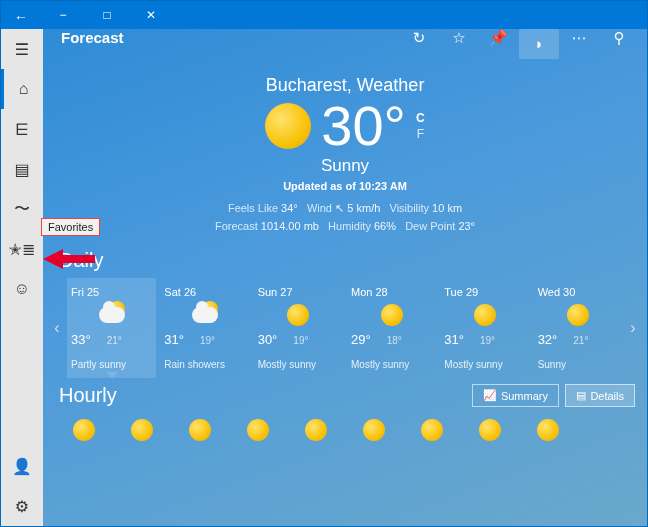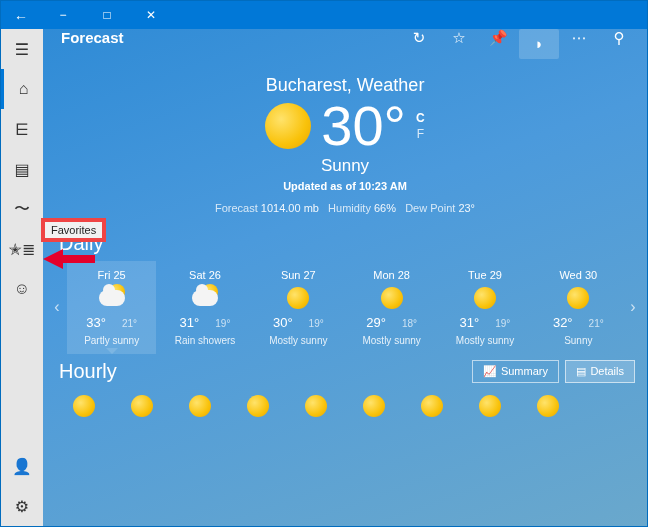--- a/index.html
+++ b/index.html
@@ -7,21 +7,21 @@
 .app { width:648px; height:527px; display:flex; flex-direction:column; border:1px solid #016cbe; }
 .titlebar { height:28px; background:#0178d7; display:flex; align-items:center; color:#fff; font-size:12px; }
 .titlebar .back { width:40px; text-align:center; font-size:14px; cursor:pointer; }
 .titlebar .title { flex:1; padding-left:6px; }
 .titlebar .wctrl { width:44px; text-align:center; font-size:12px; cursor:pointer; font-family:"Segoe MDL2 Assets","Segoe UI Symbol",sans-serif; }
 .body { flex:1; display:flex; min-height:0; }
 .sidebar { width:42px; background:#e6e6e6; display:flex; flex-direction:column; position:relative; }
 .side-item { height:40px; display:flex; align-items:center; justify-content:center; color:#333; font-size:16px; cursor:pointer; font-family:"Segoe UI Symbol","Segoe MDL2 Assets",sans-serif; }
 .side-item.active { border-left:3px solid #0178d7; }
 .side-spacer { flex:1; }
-.tooltip { position:absolute; left:40px; top:189px; background:#f1f1f1; border:4px solid #ef4444; font-size:11px; padding:2px 6px; color:#222; z-index:10; }
+.tooltip { position:absolute; left:40px; top:189px; background:#f1f1f1; border:1px solid #ef4444; font-size:11px; padding:2px 6px; color:#222; z-index:10; }
 .content { flex:1; background:linear-gradient(160deg,#2f8bd6 0%,#4b9adc 40%,#6aa8cc 100%); color:#fff; position:relative; overflow:hidden; }
 .toolbar { height:42px; display:flex; align-items:flex-start; padding:0 8px; }
 .toolbar .fc { font-size:15px; font-weight:600; padding-left:10px; }
 .toolbar .sp { flex:1; }
 .toolbar .tbtn { width:40px; text-align:center; font-size:15px; cursor:pointer; font-family:"Segoe UI Symbol","Segoe MDL2 Assets",sans-serif; }
 .toolbar .tbtn.active { background:rgba(255,255,255,0.18); border-radius:2px; height:30px; line-height:30px; }
 .current { text-align:center; padding:4px 0 8px 0; }
 .loc { font-size:18px; font-weight:300; margin-bottom:2px; }
 .temp-row { display:flex; align-items:center; justify-content:center; gap:10px; }
 .sun-lg { width:46px; height:46px; border-radius:50%; background:radial-gradient(circle at 35% 35%,#ffe36b,#f9c20a 60%,#e8a500); }
@@ -29,33 +29,33 @@
 .units { display:flex; flex-direction:column; font-size:12px; color:rgba(255,255,255,0.8); gap:2px; }
 .units .sel { color:#fff; font-weight:600; }
 .cond { font-size:17px; margin-top:2px; }
 .upd { font-size:11px; margin-top:4px; font-weight:600; }
 .stats { font-size:11px; margin-top:8px; line-height:1.6; color:rgba(255,255,255,0.92); }
 .stats .lbl { color:rgba(255,255,255,0.78); }
 .sec-title { font-size:20px; font-weight:300; padding:6px 0 6px 16px; }
 .daily { display:flex; align-items:center; padding:0 4px; }
 .chev { width:20px; text-align:center; color:rgba(255,255,255,0.7); cursor:pointer; font-size:16px; }
 .days { display:flex; gap:4px; flex:1; overflow:hidden; }
-.day { width:96px; padding:8px 4px; text-align:center; font-size:11px; cursor:pointer; }
+.day { width:96px; padding:8px 4px; font-size:11px; cursor:pointer; }
 .day.sel { background:rgba(255,255,255,0.14); position:relative; }
 .day.sel::after { content:""; position:absolute; bottom:-6px; left:50%; margin-left:-6px; border:6px solid transparent; border-top-color:rgba(255,255,255,0.14); }
 .day .dname { margin-bottom:4px; }
 .day .dicon { height:26px; display:flex; align-items:center; justify-content:center; margin-bottom:4px; }
 .sun-sm { width:22px; height:22px; border-radius:50%; background:radial-gradient(circle at 35% 35%,#ffe36b,#f9c20a 60%,#e8a500); }
 .cloud-sm { width:26px; height:16px; background:#f4f4f4; border-radius:10px; position:relative; }
 .cloud-sm::before { content:""; position:absolute; width:12px; height:12px; background:#f4f4f4; border-radius:50%; top:-6px; left:4px; }
 .partly { position:relative; }
 .partly .sun-sm { position:absolute; top:-6px; left:10px; width:16px; height:16px; }
 .day .dtemp { font-size:13px; }
 .day .dlo { font-size:10px; color:rgba(255,255,255,0.7); margin-left:16px; }
-.day .dcond { font-size:10px; margin-top:5px; color:rgba(255,255,255,0.85); }
+.day .dcond { font-size:10px; margin-top:12px; color:rgba(255,255,255,0.85); }
 .hourly-head { display:flex; align-items:center; padding-right:12px; }
 .hbtn { border:1px solid rgba(255,255,255,0.6); padding:4px 10px; font-size:11px; margin-left:6px; cursor:pointer; display:flex; align-items:center; gap:4px; }
 .hbtn.active { background:rgba(255,255,255,0.18); }
 .hourly-row { display:flex; gap:36px; padding:6px 0 0 30px; }
 .arrow { position:absolute; top:220px; left:-58px; z-index:20; }
 </style>
 </head>
 <body>
 
 <div class="app">
@@ -100,20 +100,25 @@
           <div class="temp">30°</div>
           <div class="units">
             <span class="sel">C</span>
             <span>F</span>
           </div>
         </div>
         <div class="cond">Sunny</div>
         <div class="upd">Updated as of 10:23 AM</div>
         <div class="stats">
           <div>
+            <span class="lbl">Feels Like</span> <span>34°</span>&nbsp;&nbsp;
+            <span class="lbl">Wind</span> <span>↖</span> <span>5 km/h</span>&nbsp;&nbsp;
+            <span class="lbl">Visibility</span> <span>10 km</span>
+          </div>
+          <div>
             <span class="lbl">Forecast</span> <span>1014.00 mb</span>&nbsp;&nbsp;
             <span class="lbl">Humidity</span> <span>66%</span>&nbsp;&nbsp;
             <span class="lbl">Dew Point</span> <span>23°</span>
           </div>
         </div>
       </div>
       <div class="sec-title">Daily</div>
       <div class="daily">
         <div class="chev">‹</div>
         <div class="days" id="days">

